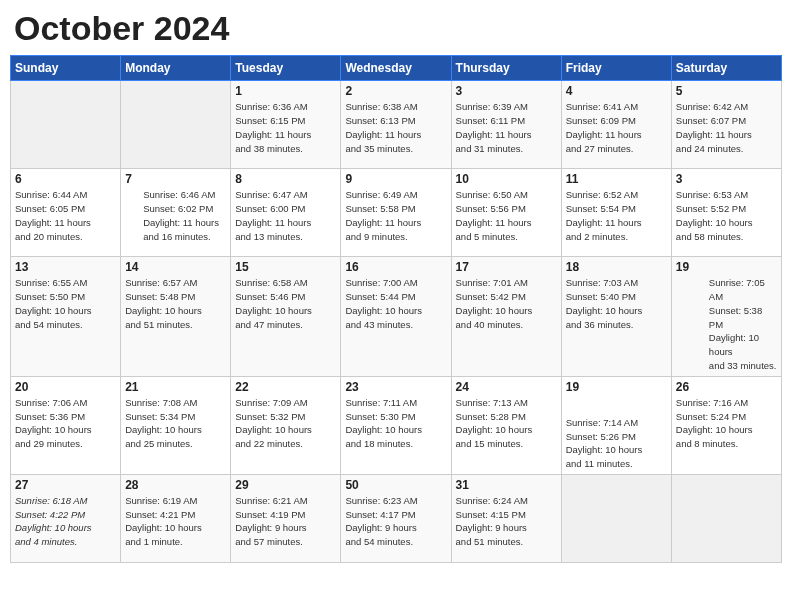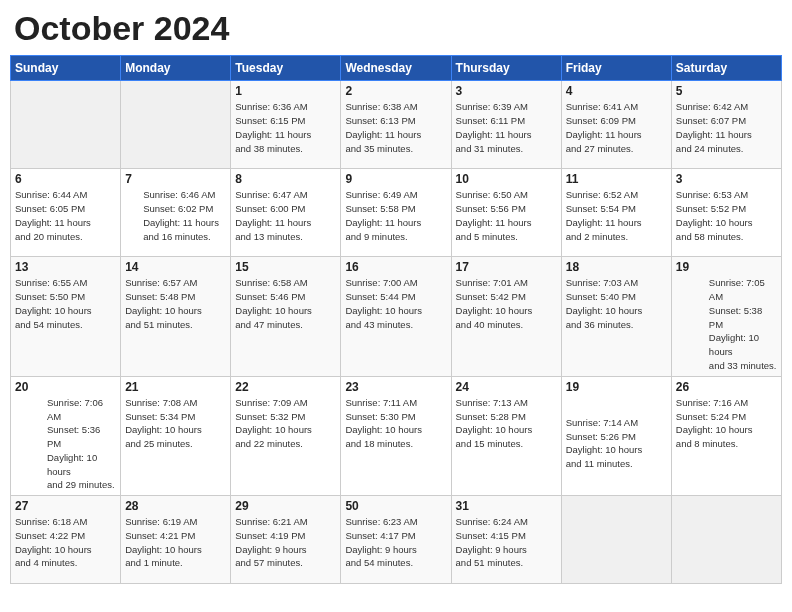--- a/index.html
+++ b/index.html
@@ -234,21 +234,21 @@
           <div class="day-number">19</div>
           <div class="day-info" style="white-space: pre-line; margin-left: 33px;">Sunrise: 7:05 AM
 Sunset: 5:38 PM
 Daylight: 10 hours
 and 33 minutes.</div>
         </td>
       </tr>
       <tr>
         <td>
           <div class="day-number">20</div>
-          <div class="day-info" style="white-space: pre-line; margin-left: 32px;">Sunrise: 7:06 AM
+          <div class="day-info" style="white-space: pre-line;">Sunrise: 7:06 AM
 Sunset: 5:36 PM
 Daylight: 10 hours
 and 29 minutes.</div>
         </td>
         <td>
           <div class="day-number">21</div>
           <div class="day-info" style="white-space: pre-line;">Sunrise: 7:08 AM
 Sunset: 5:34 PM
 Daylight: 10 hours
 and 25 minutes.</div>
@@ -285,21 +285,21 @@
           <div class="day-number">26</div>
           <div class="day-info" style="white-space: pre-line;">Sunrise: 7:16 AM
 Sunset: 5:24 PM
 Daylight: 10 hours
 and 8 minutes.</div>
         </td>
       </tr>
       <tr>
         <td>
           <div class="day-number">27</div>
-          <div class="day-info" style="white-space: pre-line;">Sunrise: 6:18 AM
+          <div class="day-info" style="white-space: pre-line; font-style: italic;">Sunrise: 6:18 AM
 Sunset: 4:22 PM
 Daylight: 10 hours
 and 4 minutes.</div>
         </td>
         <td>
           <div class="day-number">28</div>
           <div class="day-info" style="white-space: pre-line;">Sunrise: 6:19 AM
 Sunset: 4:21 PM
 Daylight: 10 hours
 and 1 minute.</div>

